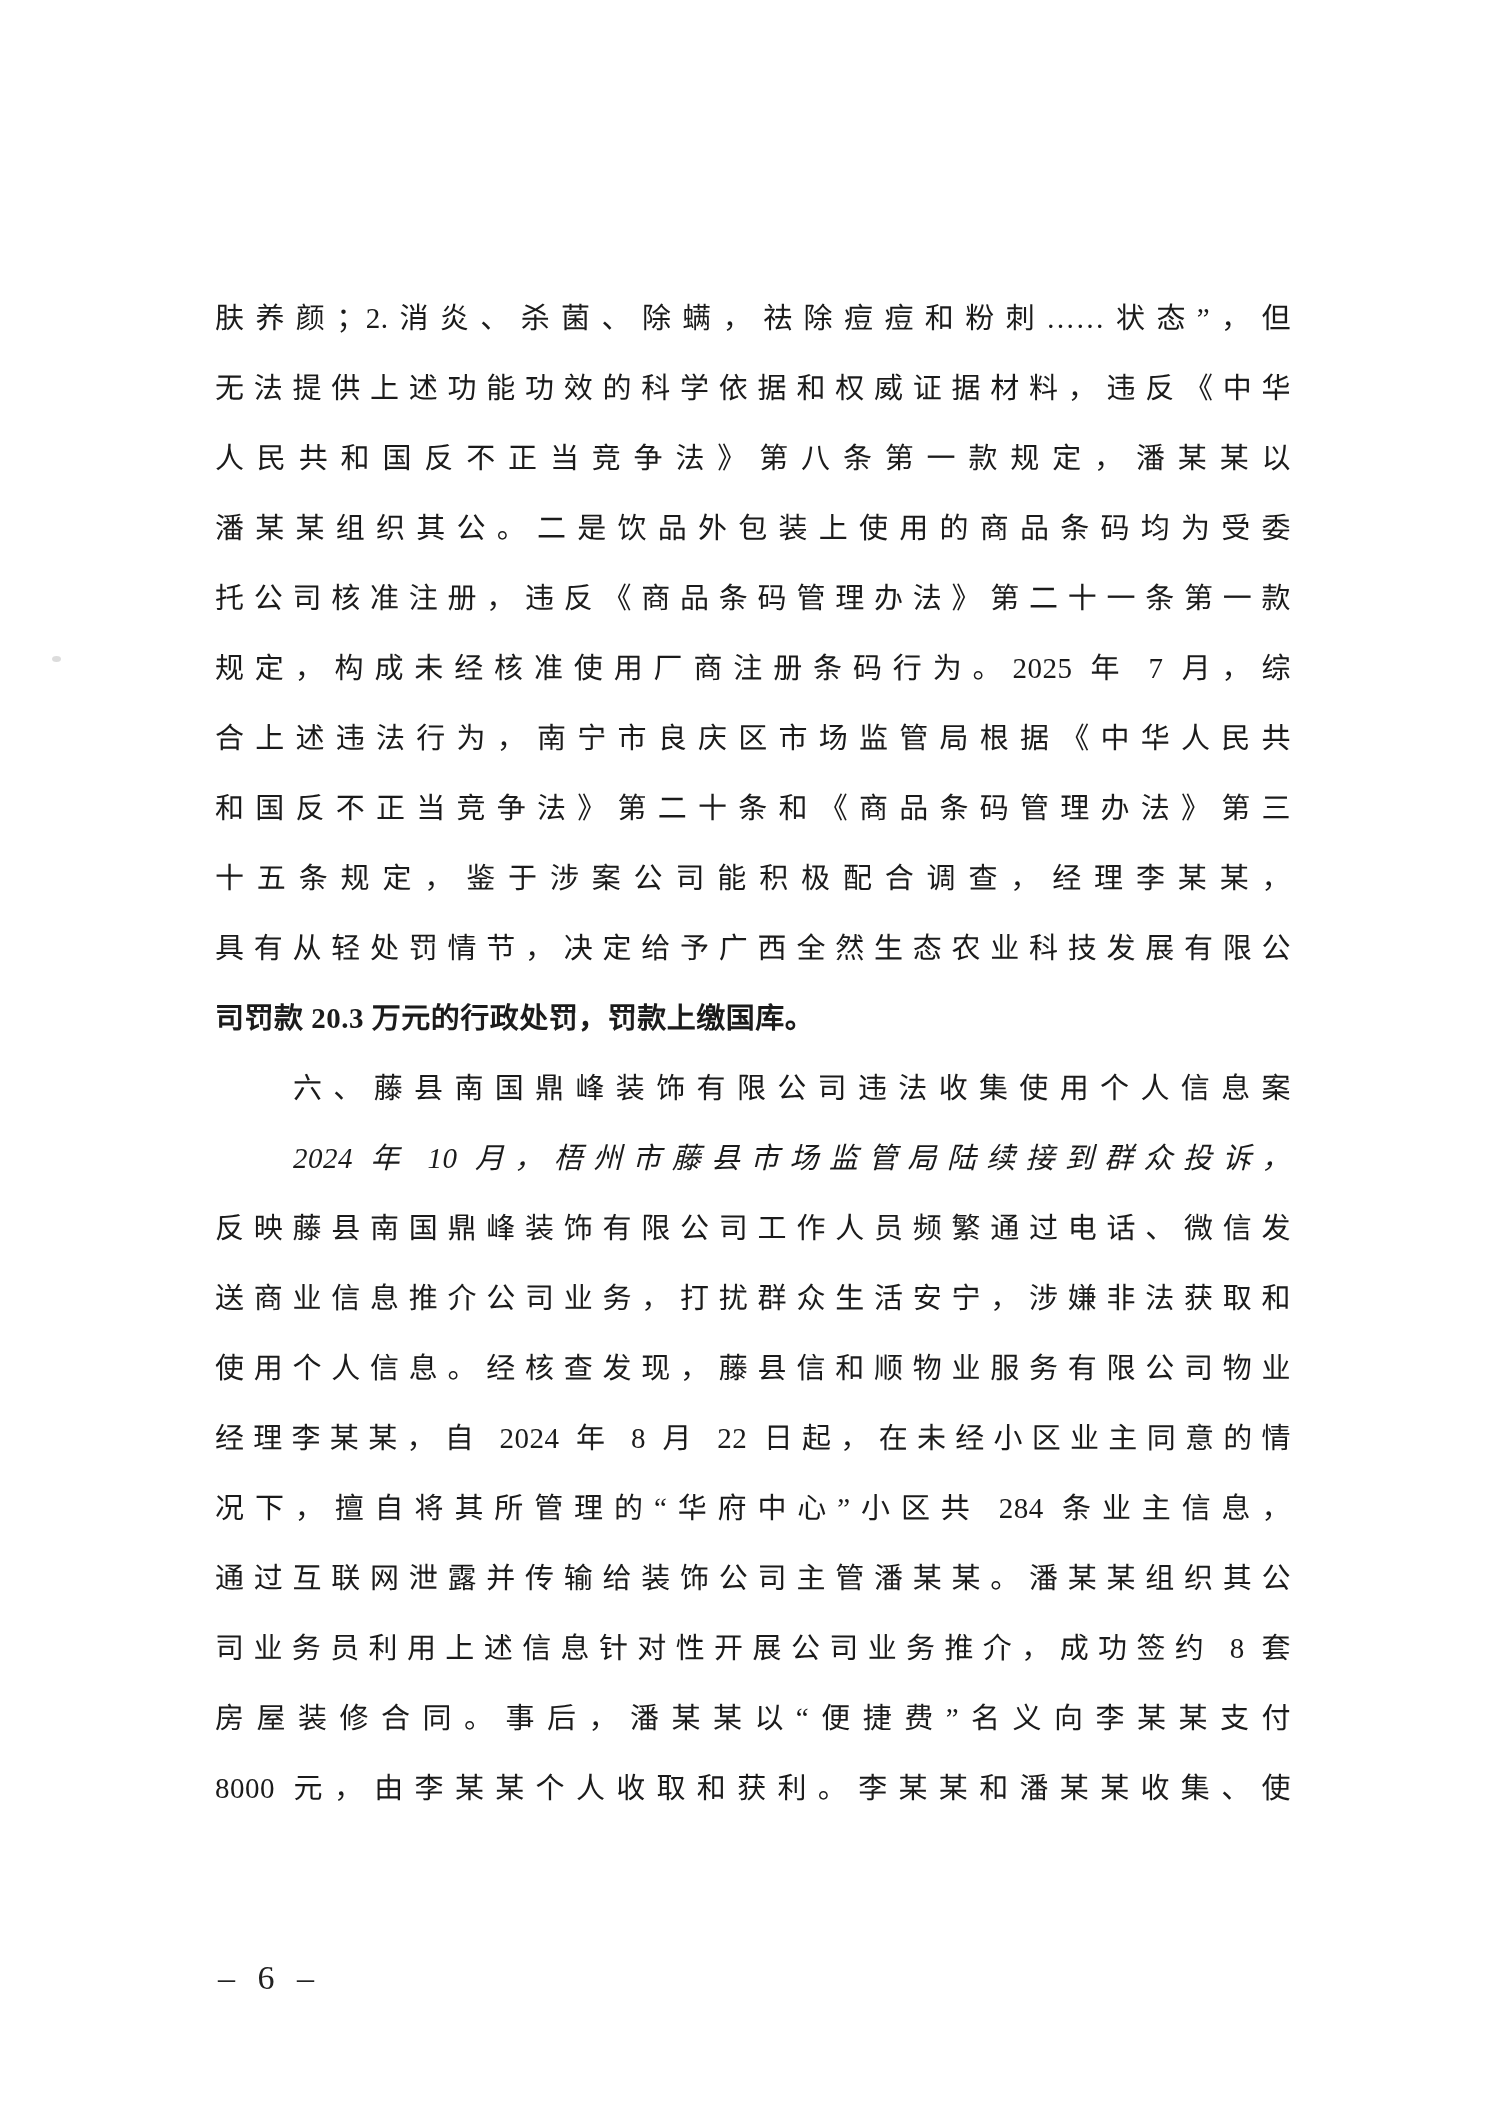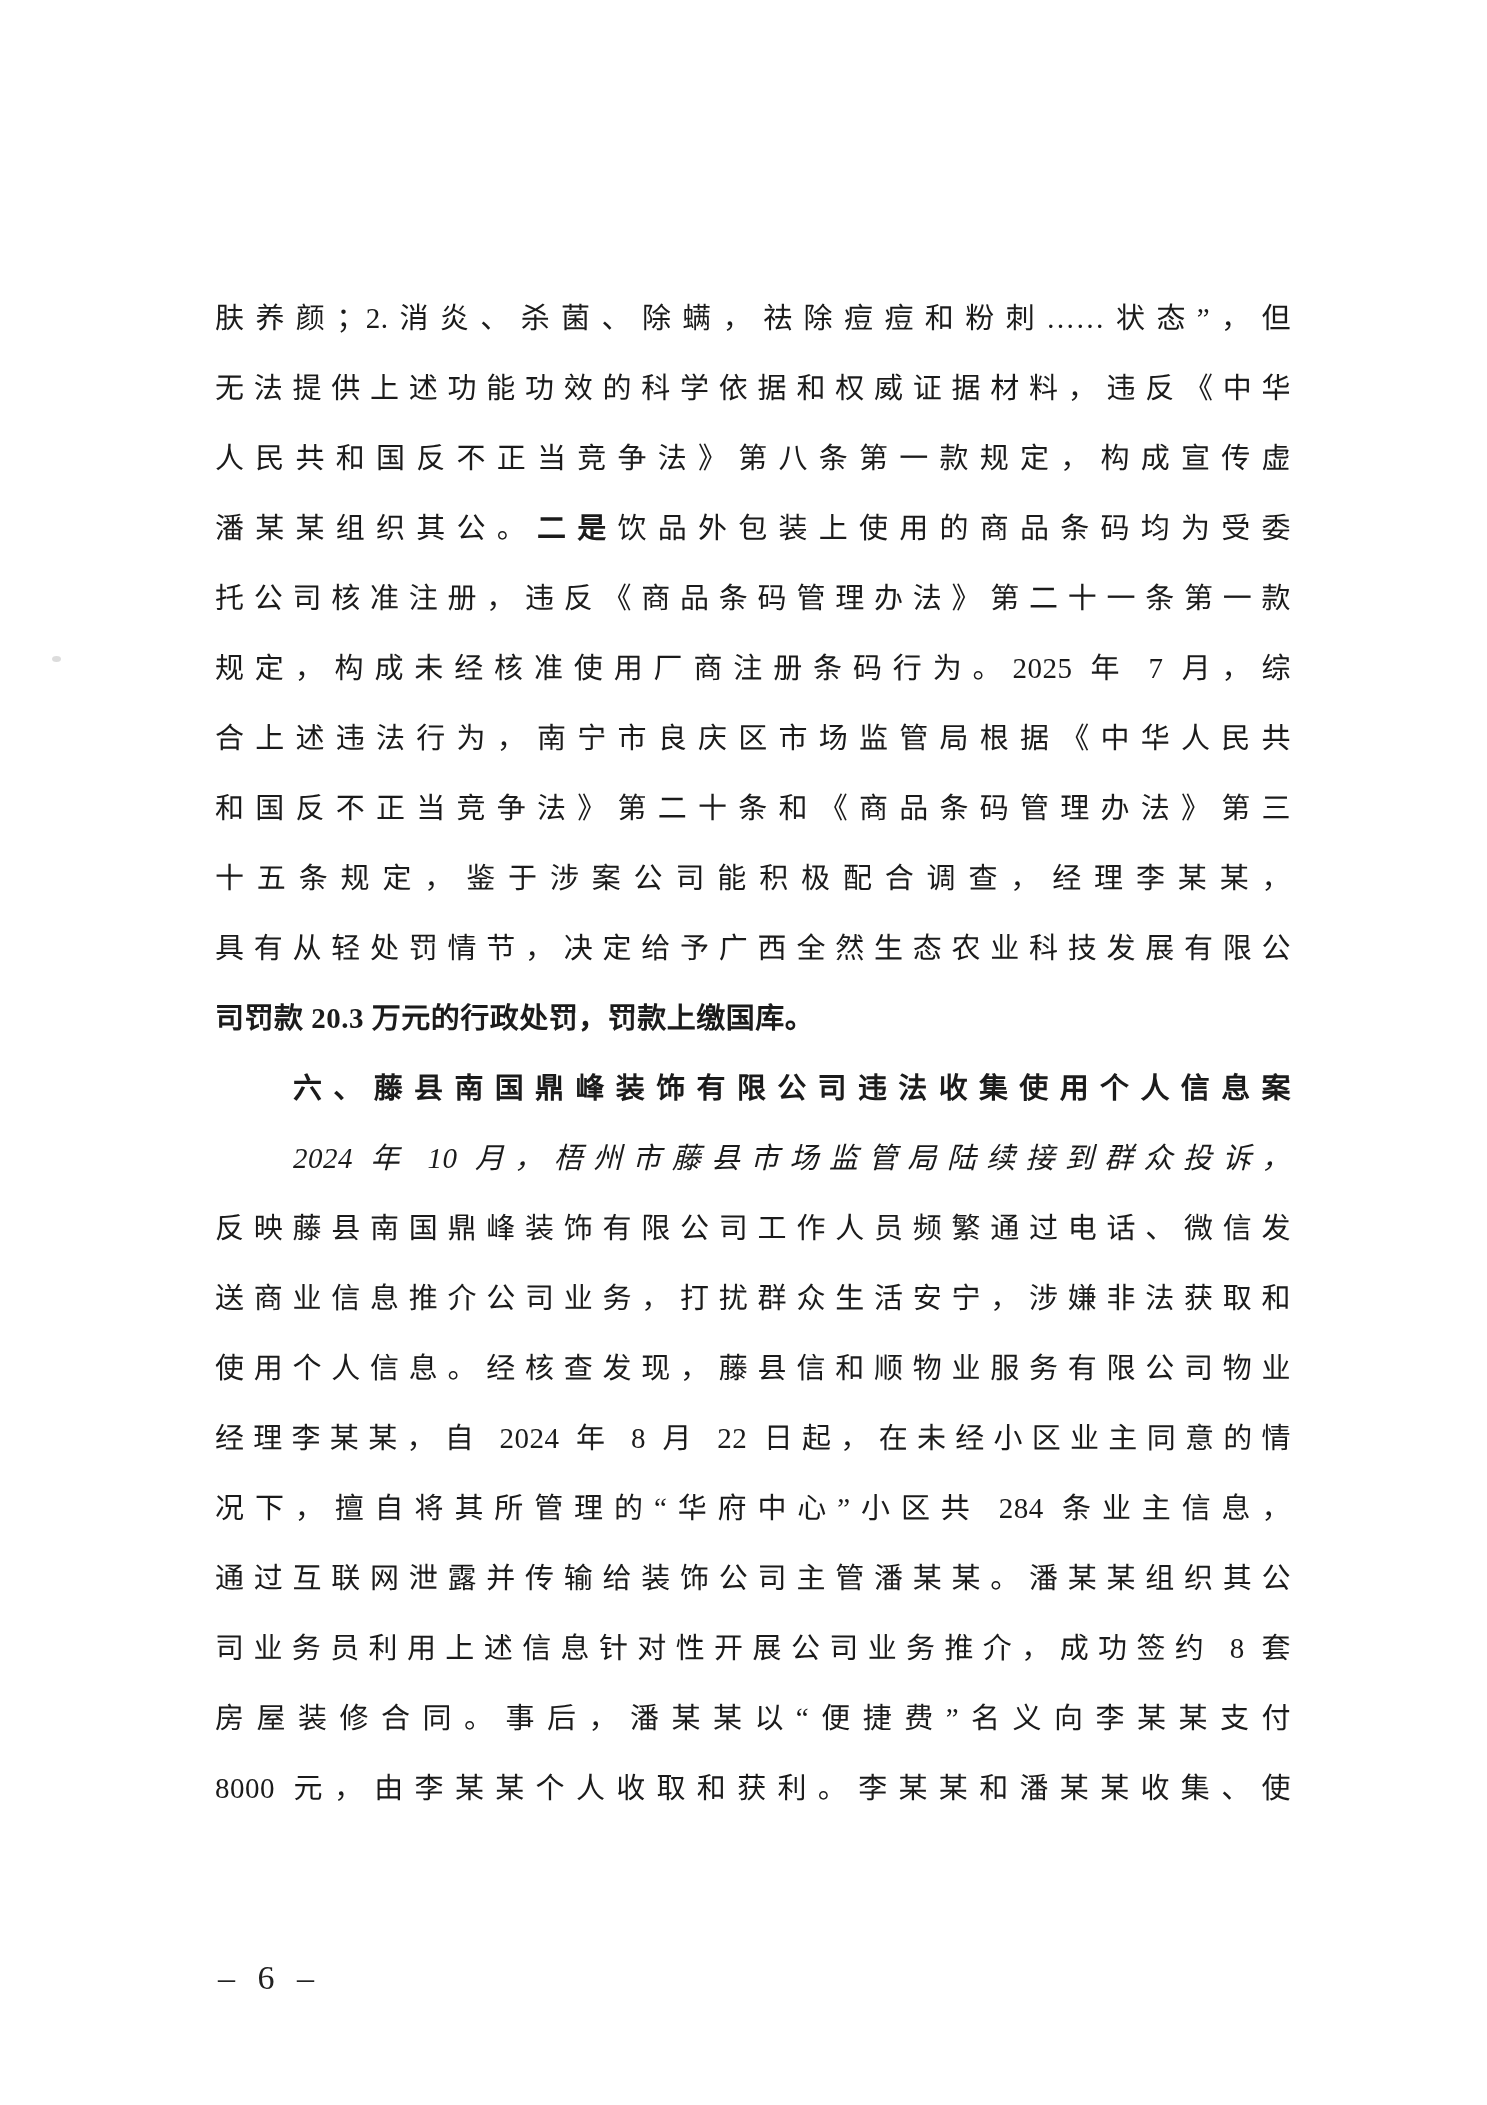--- a/index.html
+++ b/index.html
@@ -36,21 +36,21 @@
   }
   .line.heading {
     font-weight: bold;
     text-indent: 78px;
   }
   .line.indent {
     text-indent: 78px;
     font-style: italic;
   }
   .bold {
-    font-weight: bold;
+    font-weight: normal;
   }
   .page-number {
     position: absolute;
     left: 218px;
     top: 1956px;
     font-size: 34px;
     line-height: 44px;
     letter-spacing: 7px;
     color: #222222;
   }
@@ -65,21 +65,21 @@
   }
 </style>
 </head>
 <body>
 
 <div class="page">
   <div class="scan-speck"></div>
   <div id="text-block">
       <div class="line"><span>肤养颜；2.消炎、杀菌、除螨，祛除痘痘和粉刺……状态”，但</span></div>
       <div class="line"><span>无法提供上述功能功效的科学依据和权威证据材料，违反《中华</span></div>
-      <div class="line"><span>人民共和国反不正当竞争法》第八条第一款规定，构成宣传虚</span></div>
+      <div class="line"><span>人民共和国反不正当竞争法》第八条第一款规定，潘某某以</span></div>
       <div class="line"><span>潘某某组织其公。</span><span class="bold">二是</span><span>饮品外包装上使用的商品条码均为受委</span></div>
       <div class="line"><span>托公司核准注册，违反《商品条码管理办法》第二十一条第一款</span></div>
       <div class="line"><span>规定，构成未经核准使用厂商注册条码行为。2025 年 7 月，综</span></div>
       <div class="line"><span>合上述违法行为，南宁市良庆区市场监管局根据《中华人民共</span></div>
       <div class="line"><span>和国反不正当竞争法》第二十条和《商品条码管理办法》第三</span></div>
       <div class="line"><span>十五条规定，鉴于涉案公司能积极配合调查，经理李某某，</span></div>
       <div class="line"><span>具有从轻处罚情节，决定给予广西全然生态农业科技发展有限公</span></div>
       <div class="line end"><span>司罚款 20.3 万元的行政处罚，罚款上缴国库。</span></div>
       <div class="line heading"><span class="bold">六、藤县南国鼎峰装饰有限公司违法收集使用个人信息案</span></div>
       <div class="line indent"><span>2024 年 10 月，梧州市藤县市场监管局陆续接到群众投诉，</span></div>

